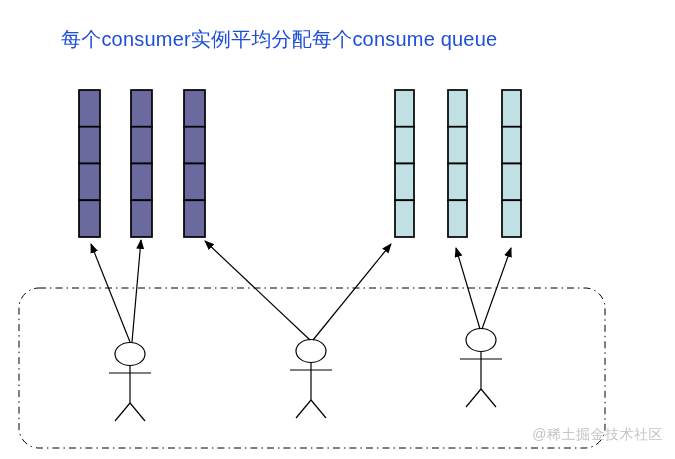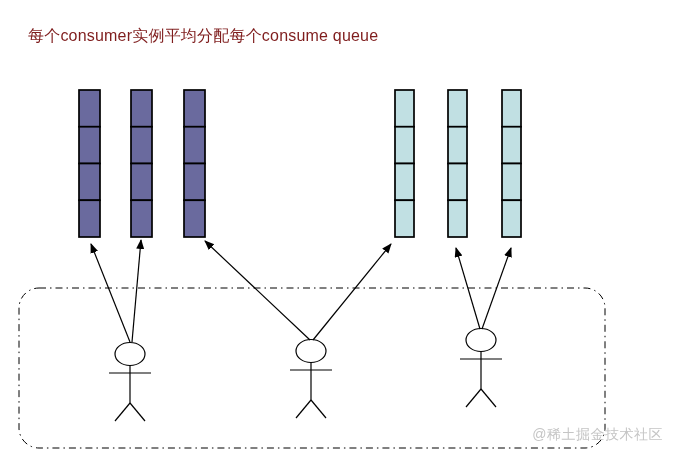--- a/index.html
+++ b/index.html
@@ -4,22 +4,22 @@
 <style>
   html, body { margin: 0; padding: 0; }
   body {
     width: 675px; height: 459px;
     background: #ffffff;
     font-family: "Liberation Sans", sans-serif;
     position: relative; overflow: hidden;
   }
   .stage { position: absolute; left: 0; top: 0; width: 675px; height: 459px; }
   .title {
-    position: absolute; left: 28px; top: 26px;
-    font-size: 16px; color: #7f1d1d; letter-spacing: 0.2px; white-space: nowrap;
+    position: absolute; left: 61px; top: 26px;
+    font-size: 20px; color: #1d4ed8; letter-spacing: 0.2px; white-space: nowrap;
   }
   .watermark {
     position: absolute; top: 426px; right: 12px;
     font-size: 14px; letter-spacing: 0.5px; white-space: nowrap;
   }
   svg.canvas { position: absolute; left: 0; top: 0; }
 </style>
 </head>
 <body>
 

